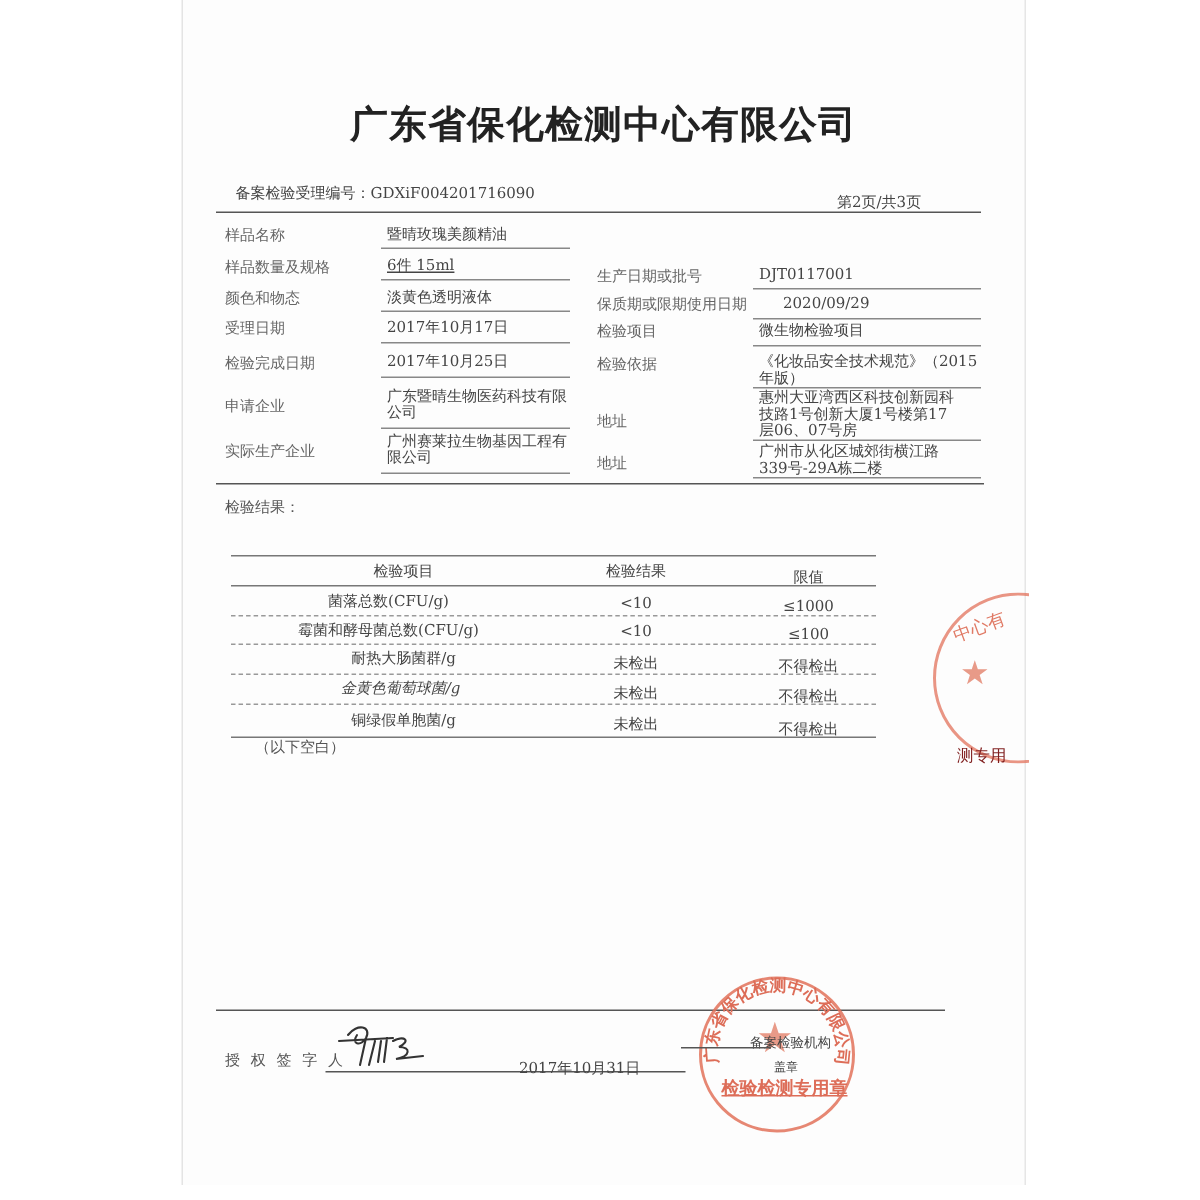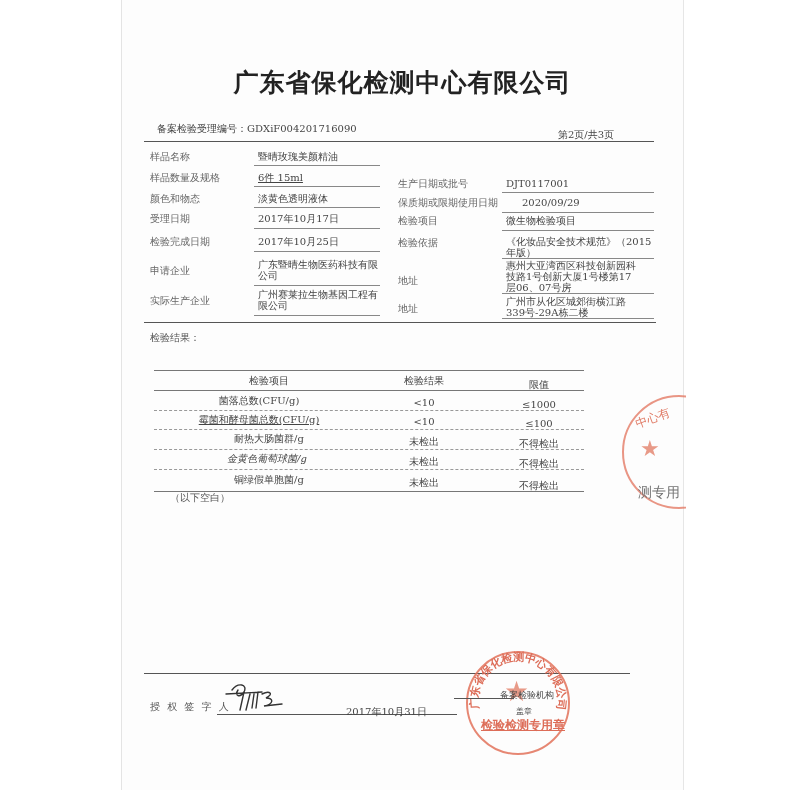--- a/index.html
+++ b/index.html
@@ -109,21 +109,21 @@
     <div class="hr2" style="left:0; top:20px; width:430px;"></div>
 
     <div class="trow" style="top:24px;">
       <div class="c1" style="left:30px; width:150px;">菌落总数(CFU/g)</div>
       <div class="c1" style="left:220px; width:100px; top:3px;">&lt;10</div>
       <div class="c1" style="left:335px; width:100px; top:5px;">≤1000</div>
     </div>
     <div class="dotline" style="top:40px;"></div>
 
     <div class="trow" style="top:43px;">
-      <div class="c1" style="left:20px; width:170px;text-decoration:underline;">霉菌和酵母菌总数(CFU/g)</div>
+      <div class="c1" style="left:20px; width:170px;">霉菌和酵母菌总数(CFU/g)</div>
       <div class="c1" style="left:220px; width:100px; top:3px;">&lt;10</div>
       <div class="c1" style="left:335px; width:100px; top:5px;">≤100</div>
     </div>
     <div class="dotline" style="top:59px;"></div>
 
     <div class="trow" style="top:62px;">
       <div class="c1" style="left:40px; width:150px;">耐热大肠菌群/g</div>
       <div class="c1" style="left:220px; width:100px; top:3px;">未检出</div>
       <div class="c1" style="left:335px; width:100px; top:5px;">不得检出</div>
     </div>
@@ -141,21 +141,21 @@
       <div class="c1" style="left:220px; width:100px; top:3px;">未检出</div>
       <div class="c1" style="left:335px; width:100px; top:6px;">不得检出</div>
     </div>
     <div class="hr2" style="left:0; top:121px; width:430px;"></div>
   </div>
 
   <div class="abs small" style="left:48px; top:491px; color:#555;">（以下空白）</div>
 
   <div class="stamp" style="left:500px; top:395px; width:110px; height:110px; border-width:2px; opacity:0.75; clip-path:inset(0 50px 0 0);"></div>
   <div class="abs" style="left:513px; top:410px; font-size:12px; color:#e07a65; transform:rotate(-20deg);">中心有</div>
-  <div class="abs" style="left:516px; top:484px; font-size:14px; color:#737373;">测专用</div>
+  <div class="abs" style="left:516px; top:496px; font-size:11px; color:#7f1d1d;">测专用</div>
   <div class="abs" style="left:518px; top:436px; font-size:22px; color:#e89a88;">★</div>
 
   <div class="hr" style="left:22px; top:673px; width:486px; border-top-width:1.5px;"></div>
   <div class="abs small" style="left:28px; top:700px; color:#555; letter-spacing:2px;">授 权 签 字 人</div>
   <div class="hr2" style="left:95px; top:714px; width:240px; border-color:#555;"></div>
 
   <svg class="sig" style="left:100px; top:680px;" width="70" height="34" viewBox="0 0 70 34">
     <path d="M10 10 C 16 2, 26 4, 22 12 C 18 18, 12 16, 16 10 M4 14 L 40 12 M22 12 L 18 30 M28 14 L 24 30 M32 14 L 30 28 M36 12 L 34 28 M40 14 C 48 10, 52 14, 44 18 C 52 18, 52 24, 42 26 L 60 24" fill="none" stroke="#333" stroke-width="1.4" stroke-linecap="round"></path>
   </svg>
 

